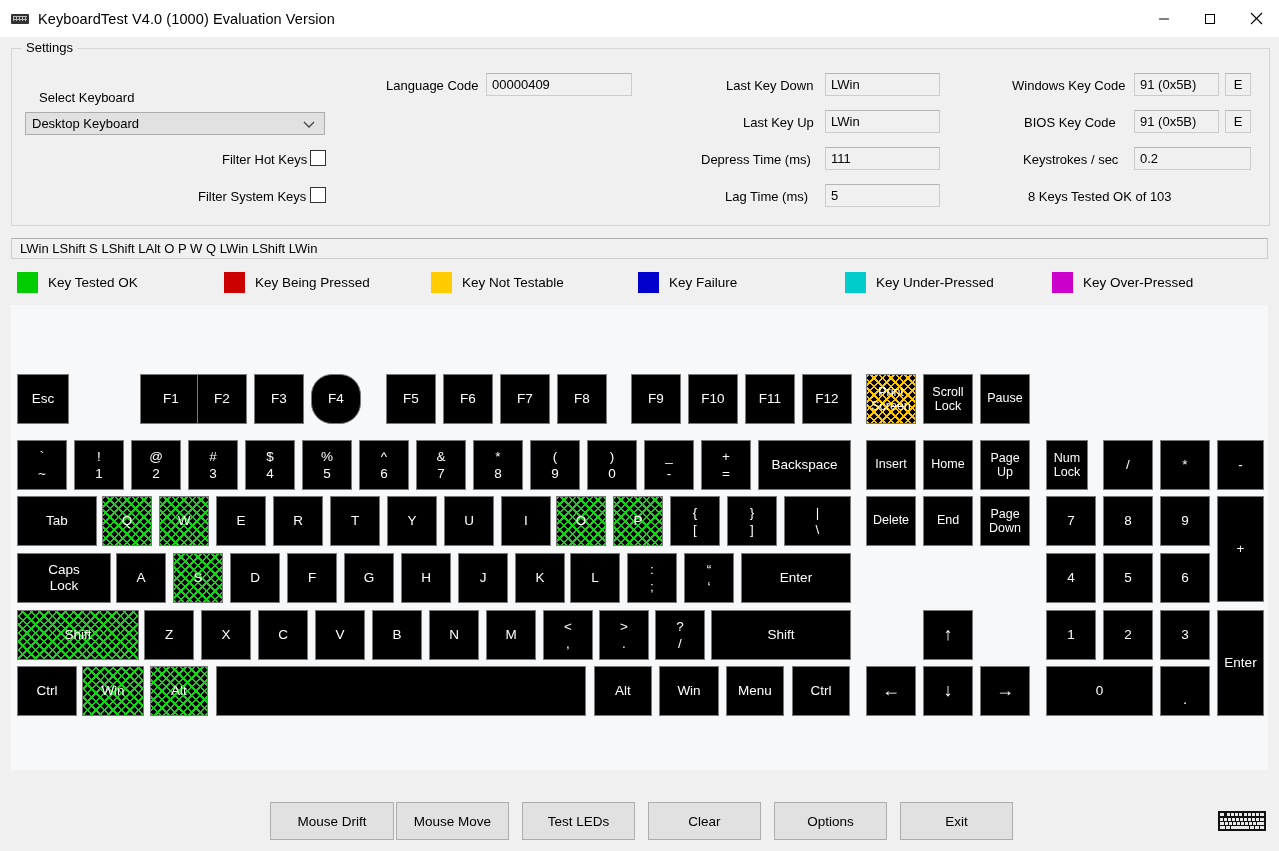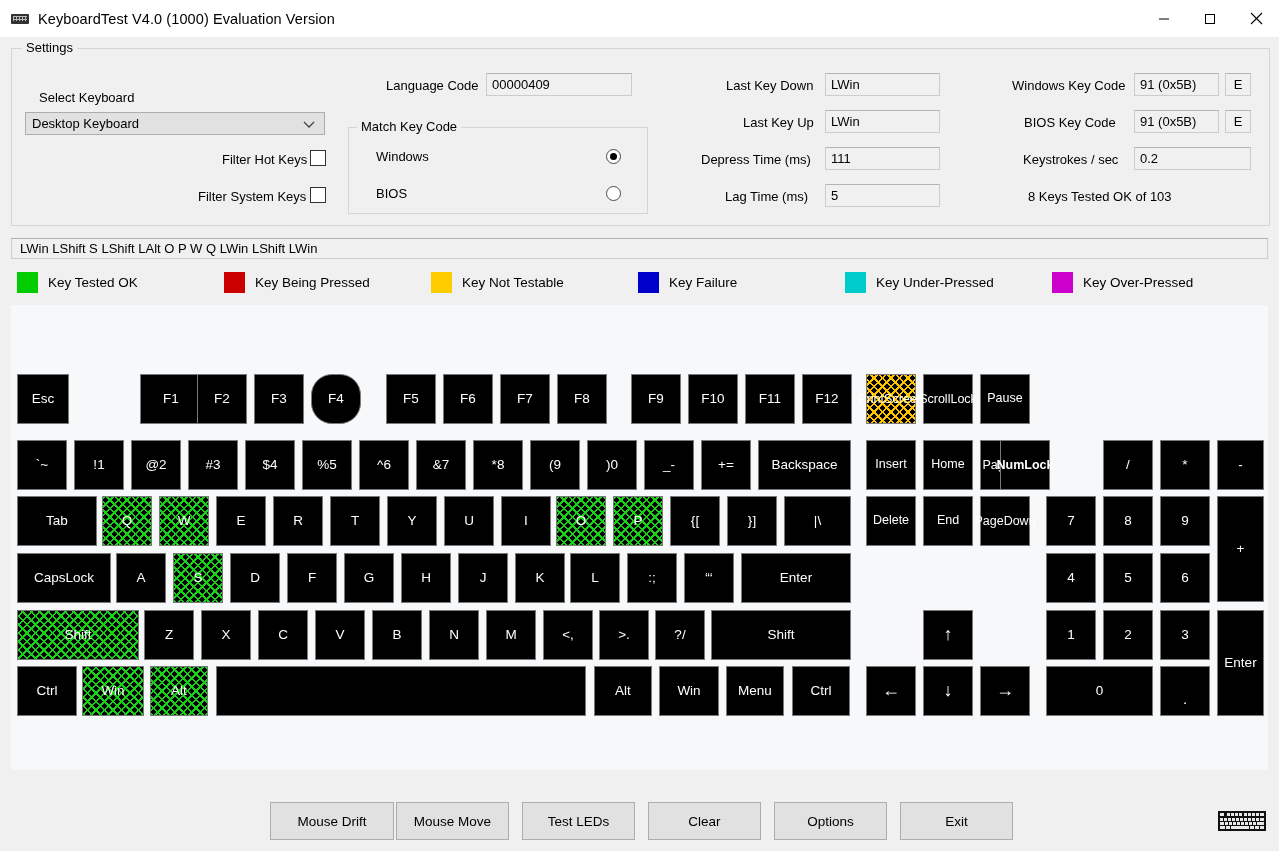--- a/index.html
+++ b/index.html
@@ -87,21 +87,21 @@
   .kbd-area{
     position:absolute;left:11px;top:305px;width:1257px;height:465px;
     background:#f7f8fa;
   }
   .key{
     position:absolute;background:#000;border:1px solid #7a7a7a;box-sizing:border-box;
     color:#fff;display:flex;align-items:center;justify-content:center;
     font-size:13.5px;line-height:1.08;text-align:center;
     font-family:"Liberation Sans",sans-serif;
   }
-  .key .dbl{display:flex;flex-direction:row;align-items:center;justify-content:center;height:100%;width:100%;}
+  .key .dbl{display:flex;flex-direction:column;align-items:center;justify-content:center;height:100%;width:100%;}
   .key .dbl span{display:block;line-height:1.15;}
   .key .dbl .top{margin-bottom:1px;}
   .key.tested{
     background-color:#000;
     background-image:
       repeating-linear-gradient(45deg, #18d118 0 1.6px, transparent 1.6px 6px),
       repeating-linear-gradient(-45deg, #18d118 0 1.6px, transparent 1.6px 6px);
   }
   .key.nottest{
     background-color:#000;
@@ -165,27 +165,20 @@
 
   <div class="lbl" style="left:210px;top:103px;">Filter Hot Keys</div>
   <div class="cbox" style="left:298px;top:101px;"></div>
 
   <div class="lbl" style="left:186px;top:140px;">Filter System Keys</div>
   <div class="cbox" style="left:298px;top:138px;"></div>
 
   <div class="lbl" style="left:374px;top:29px;">Language Code</div>
   <div class="tbox" style="left:474px;top:24px;width:146px;height:23px;">00000409</div>
 
-  <div class="matchgroup">
-    <div class="group-label" style="background:#f0f0f0;">Match Key Code</div>
-    <div class="lbl" style="left:27px;top:21px;">Windows</div>
-    <div class="radio on" style="left:257px;top:21px;"></div>
-    <div class="lbl" style="left:27px;top:58px;">BIOS</div>
-    <div class="radio" style="left:257px;top:58px;"></div>
-  </div>
 
   <div class="lbl" style="left:714px;top:29px;">Last Key Down</div>
   <div class="tbox" style="left:813px;top:24px;width:115px;height:23px;">LWin</div>
 
   <div class="lbl" style="left:731px;top:66px;">Last Key Up</div>
   <div class="tbox" style="left:813px;top:61px;width:115px;height:23px;">LWin</div>
 
   <div class="lbl" style="left:689px;top:103px;">Depress Time (ms)</div>
   <div class="tbox" style="left:813px;top:98px;width:115px;height:23px;">111</div>
 
@@ -376,21 +369,21 @@
     </div>
     <div class="key sm" style="left: 912px; top: 135px; width: 50px; height: 50px;">
       <span>Home</span>
     </div>
     <div class="key sm" style="left: 969px; top: 135px; width: 50px; height: 50px;">
       <div class="dbl">
         <span>Page</span>
         <span>Up</span>
       </div>
     </div>
-    <div class="key sm" style="left: 989px; top: 135px; width: 50px; height: 50px; font-weight: bold;">
+    <div class="key sm" style="left: 1035px; top: 135px; width: 42px; height: 50px;">
       <div class="dbl">
         <span>Num</span>
         <span>Lock</span>
       </div>
     </div>
     <div class="key" style="left: 1092px; top: 135px; width: 50px; height: 50px;">
       <span>/</span>
     </div>
     <div class="key" style="left: 1149px; top: 135px; width: 50px; height: 50px;">
       <span>*</span>

